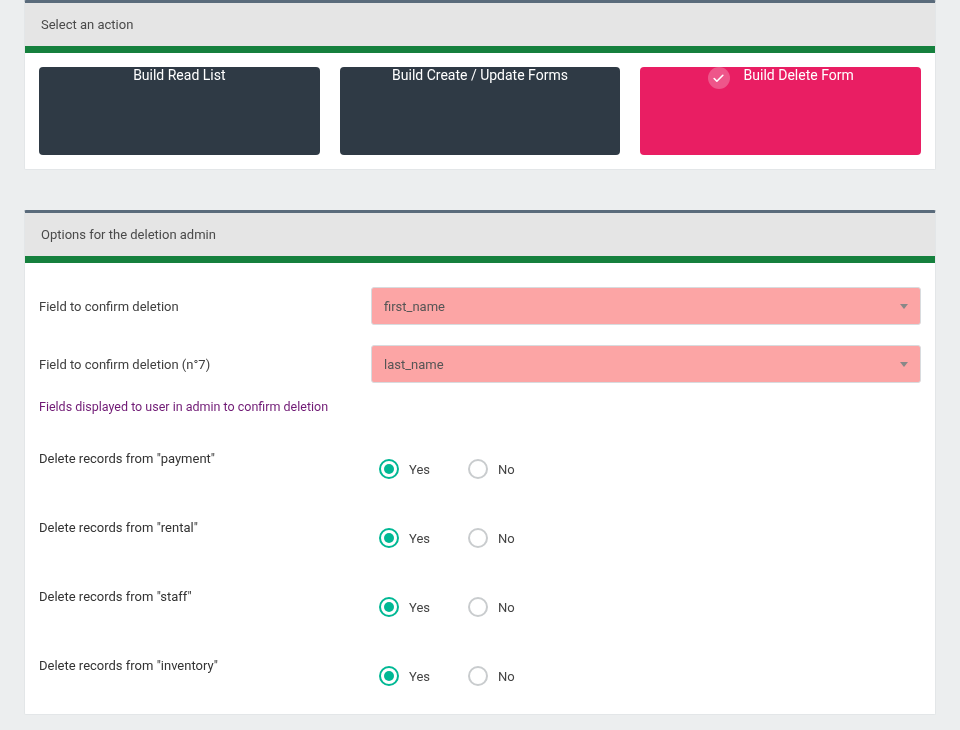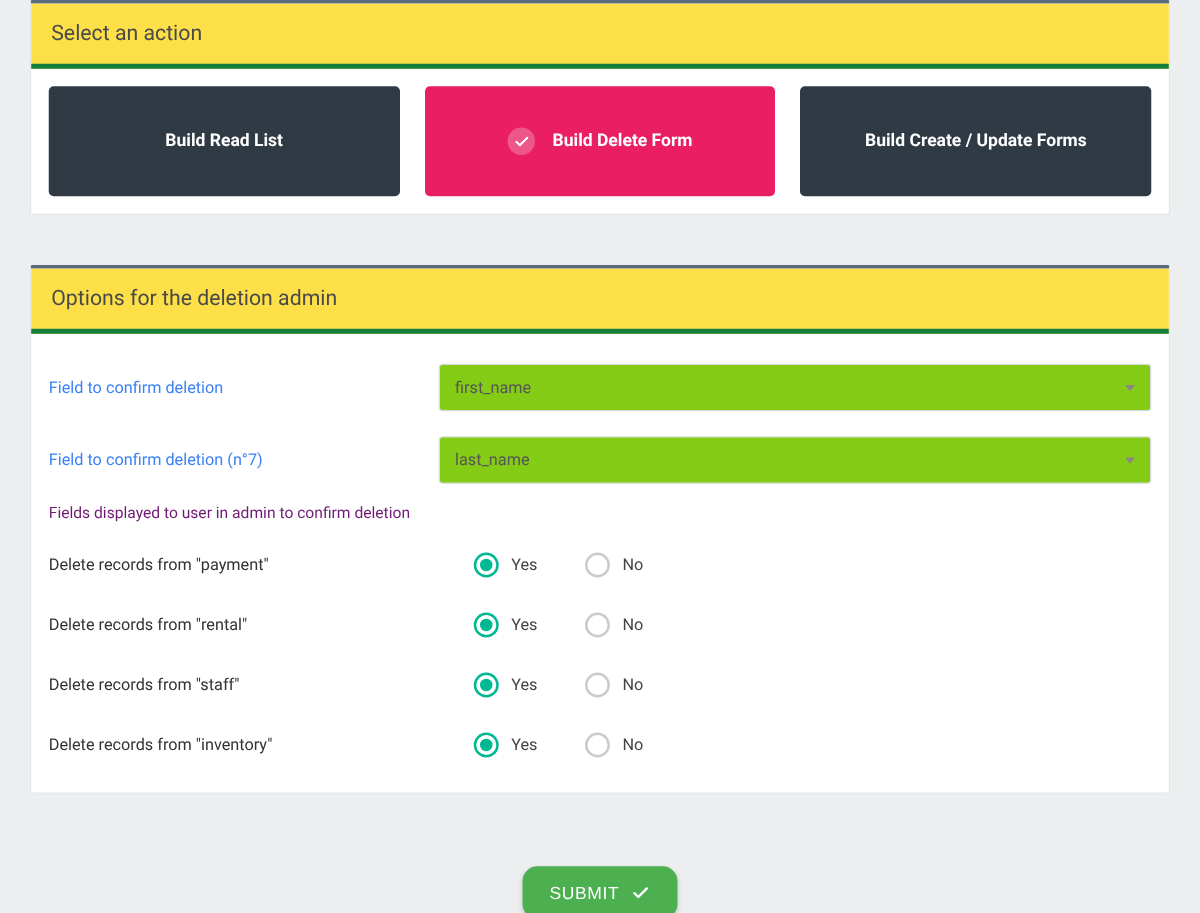--- a/index.html
+++ b/index.html
@@ -12,44 +12,44 @@
       width: 960px;
     }
     .card {
       background: #fff;
       margin: 0 24px 40px 24px;
       border: 1px solid #e3e6e8;
       border-top: 3px solid #5a6b7b;
       border-radius: 2px;
     }
     .card-header {
-      background: #fde047;
+      background: #e5e5e5;
       padding: 14px 16px;
-      font-size: 17px;
+      font-size: 13px;
       color: #4a4a4a;
-      border-bottom: 4px solid #15803d;
+      border-bottom: 7px solid #15803d;
     }
     .card-body {
       padding: 14px;
     }
     .action-row {
       display: flex;
       gap: 20px;
     }
     .action-btn {
       flex: 1;
       height: 88px;
       border-radius: 4px;
       display: flex;
-      align-items: center;
+      align-items: flex-start;
       justify-content: center;
       gap: 14px;
       color: #fff;
       font-size: 14px;
-      font-weight: 700;
+      font-weight: 400;
       cursor: pointer;
       user-select: none;
     }
     .action-dark { background: #2f3a45; }
     .action-pink { background: #e91e63; }
     .check-circle {
       width: 22px;
       height: 22px;
       border-radius: 50%;
       background: rgba(255,255,255,0.25);
@@ -61,35 +61,36 @@
 
     .form-row {
       display: flex;
       align-items: center;
       padding: 10px 0;
     }
     .form-row .label {
       width: 312px;
       flex-shrink: 0;
       font-size: 13px;
-      color: #3b82f6;
+      color: #404040;
     }
     .select {
       flex: 1;
       height: 38px;
       border: 1px solid #d8dbde;
       border-radius: 3px;
-      background: #84cc16;
+      background: #fca5a5;
       display: flex;
       align-items: center;
       justify-content: space-between;
       padding: 0 12px;
       font-size: 13px;
       color: #555;
       cursor: pointer;
+      margin-left: 20px;
     }
     .select .caret {
       width: 0; height: 0;
       border-left: 4px solid transparent;
       border-right: 4px solid transparent;
       border-top: 5px solid #888;
     }
     .help-text {
       font-size: 12.5px;
       color: #701a75;
@@ -109,20 +110,21 @@
     .radio-group {
       display: flex;
       align-items: center;
       gap: 38px;
     }
     .radio-option {
       display: flex;
       align-items: center;
       gap: 10px;
       cursor: pointer;
+      margin-top: 21px;
     }
     .radio {
       width: 20px; height: 20px;
       border-radius: 50%;
       border: 2px solid #c9ccce;
       display: flex;
       align-items: center;
       justify-content: center;
     }
     .radio.checked {
@@ -162,30 +164,30 @@
 </head>
 <body>
 
 <div class="card">
   <div class="card-header">Select an action</div>
   <div class="card-body">
     <div class="action-row">
       <div class="action-btn action-dark">
         <span>Build Read List</span>
       </div>
+      <div class="action-btn action-dark">
+        <span>Build Create / Update Forms</span>
+      </div>
       <div class="action-btn action-pink">
         <span class="check-circle">
           <svg viewBox="0 0 24 24" fill="none" stroke="#fff" stroke-width="3" stroke-linecap="round" stroke-linejoin="round">
               <polyline points="20 6 9 17 4 12"></polyline>
             </svg>
         </span>
         <span>Build Delete Form</span>
-      </div>
-      <div class="action-btn action-dark">
-        <span>Build Create / Update Forms</span>
       </div>
     </div>
   </div>
 </div>
 
 <div class="card">
   <div class="card-header">Options for the deletion admin</div>
   <div class="card-body">
 
     <div class="form-row">

